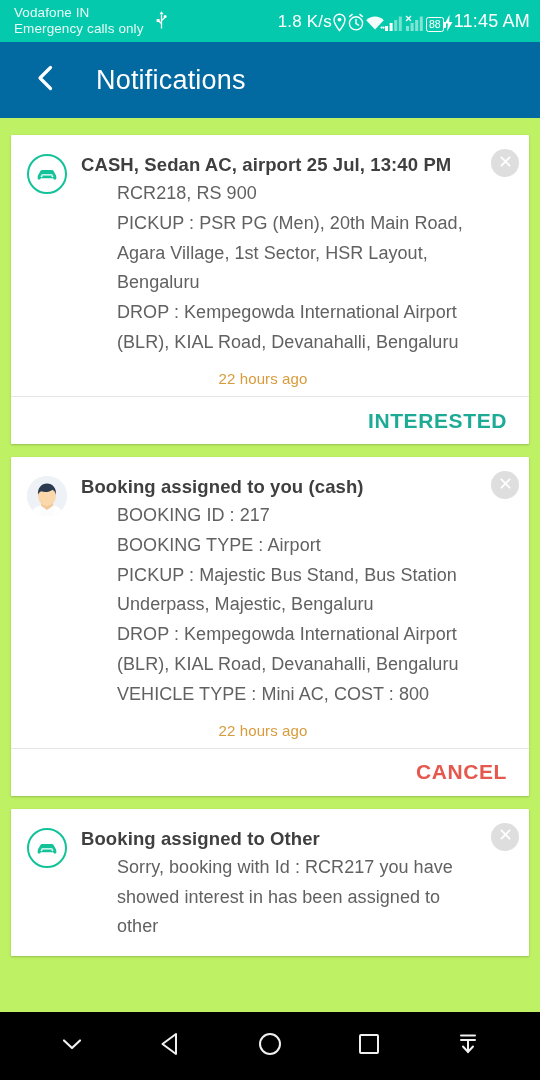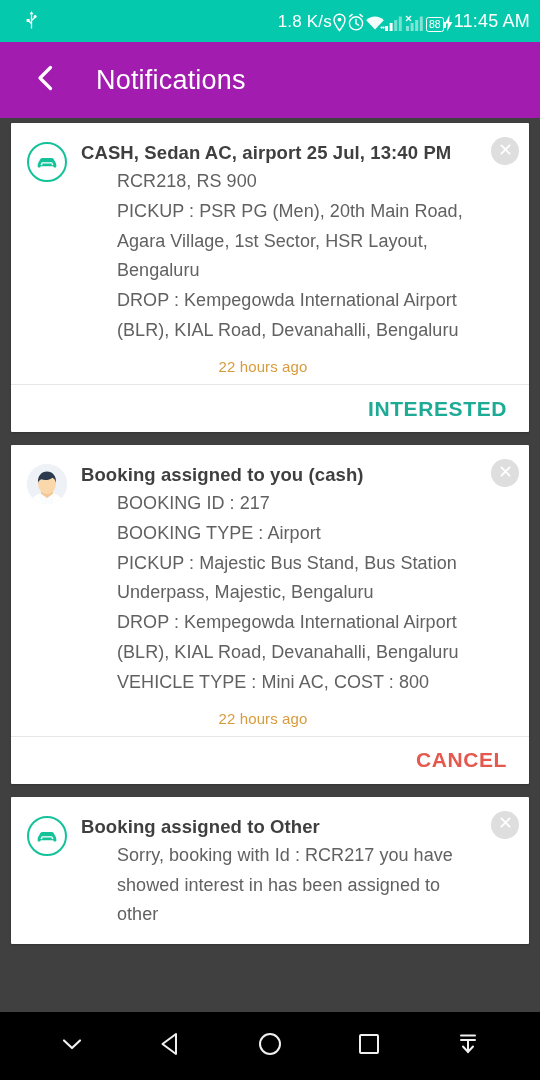--- a/index.html
+++ b/index.html
@@ -53,43 +53,43 @@
   }
   .batt::after {
     content: ""; position: absolute; right: -3.5px; top: 4px;
     width: 2px; height: 6px; background: #fff; border-radius: 0 1px 1px 0;
   }
   .clock { font-size: 18px; margin-left: 1px; }
 
   
   .app-bar {
     height: 76px;
-    background: #a21caf;
+    background: #0369a1;
     display: flex;
     align-items: center;
     padding-left: 26px;
   }
   .back-btn {
     width: 40px; height: 40px;
     display: flex; align-items: center; justify-content: center;
     cursor: pointer;
   }
   .app-title {
     color: #ffffff;
     font-size: 27px;
     margin-left: 30px;
     letter-spacing: .2px;
   }
 
   
   .list {
     position: absolute;
     top: 118px; left: 0; right: 0; bottom: 0;
-    background: #404040;
-    padding: 5px 11px 0 11px;
+    background: #bef264;
+    padding: 17px 11px 0 11px;
     overflow: hidden;
   }
   .card {
     background: #ffffff;
     margin-bottom: 13px;
     box-shadow: 0 1px 2.5px rgba(0,0,0,0.22);
     border-radius: 1px;
   }
   .card-body {
     display: flex;
@@ -175,20 +175,24 @@
     display: flex; align-items: center; justify-content: center;
     cursor: pointer;
   }
 </style>
 </head>
 <body>
 
 <div id="screen">
 
   <div class="status-bar">
+    <div class="carrier">
+      <span>Vodafone IN</span>
+      <span>Emergency calls only</span>
+    </div>
     <span class="usb-icon">
       <svg width="15" height="20" viewBox="0 0 15 20">
           <g fill="none" stroke="#ffffff" stroke-width="1.3">
         <path d="M7.5 18.5V4.5"></path>
             <path d="M7.5 10.5l3.6-3.2"></path>
             <path d="M7.5 13.5L4 10.4"></path>
       </g>
           <circle cx="11.1" cy="6.6" r="1.5" fill="#ffffff"></circle>
           <rect x="2.6" y="9" width="3" height="3" fill="#ffffff"></rect>
       <path d="M7.5 1.2l2 3h-4z" fill="#ffffff"></path>

